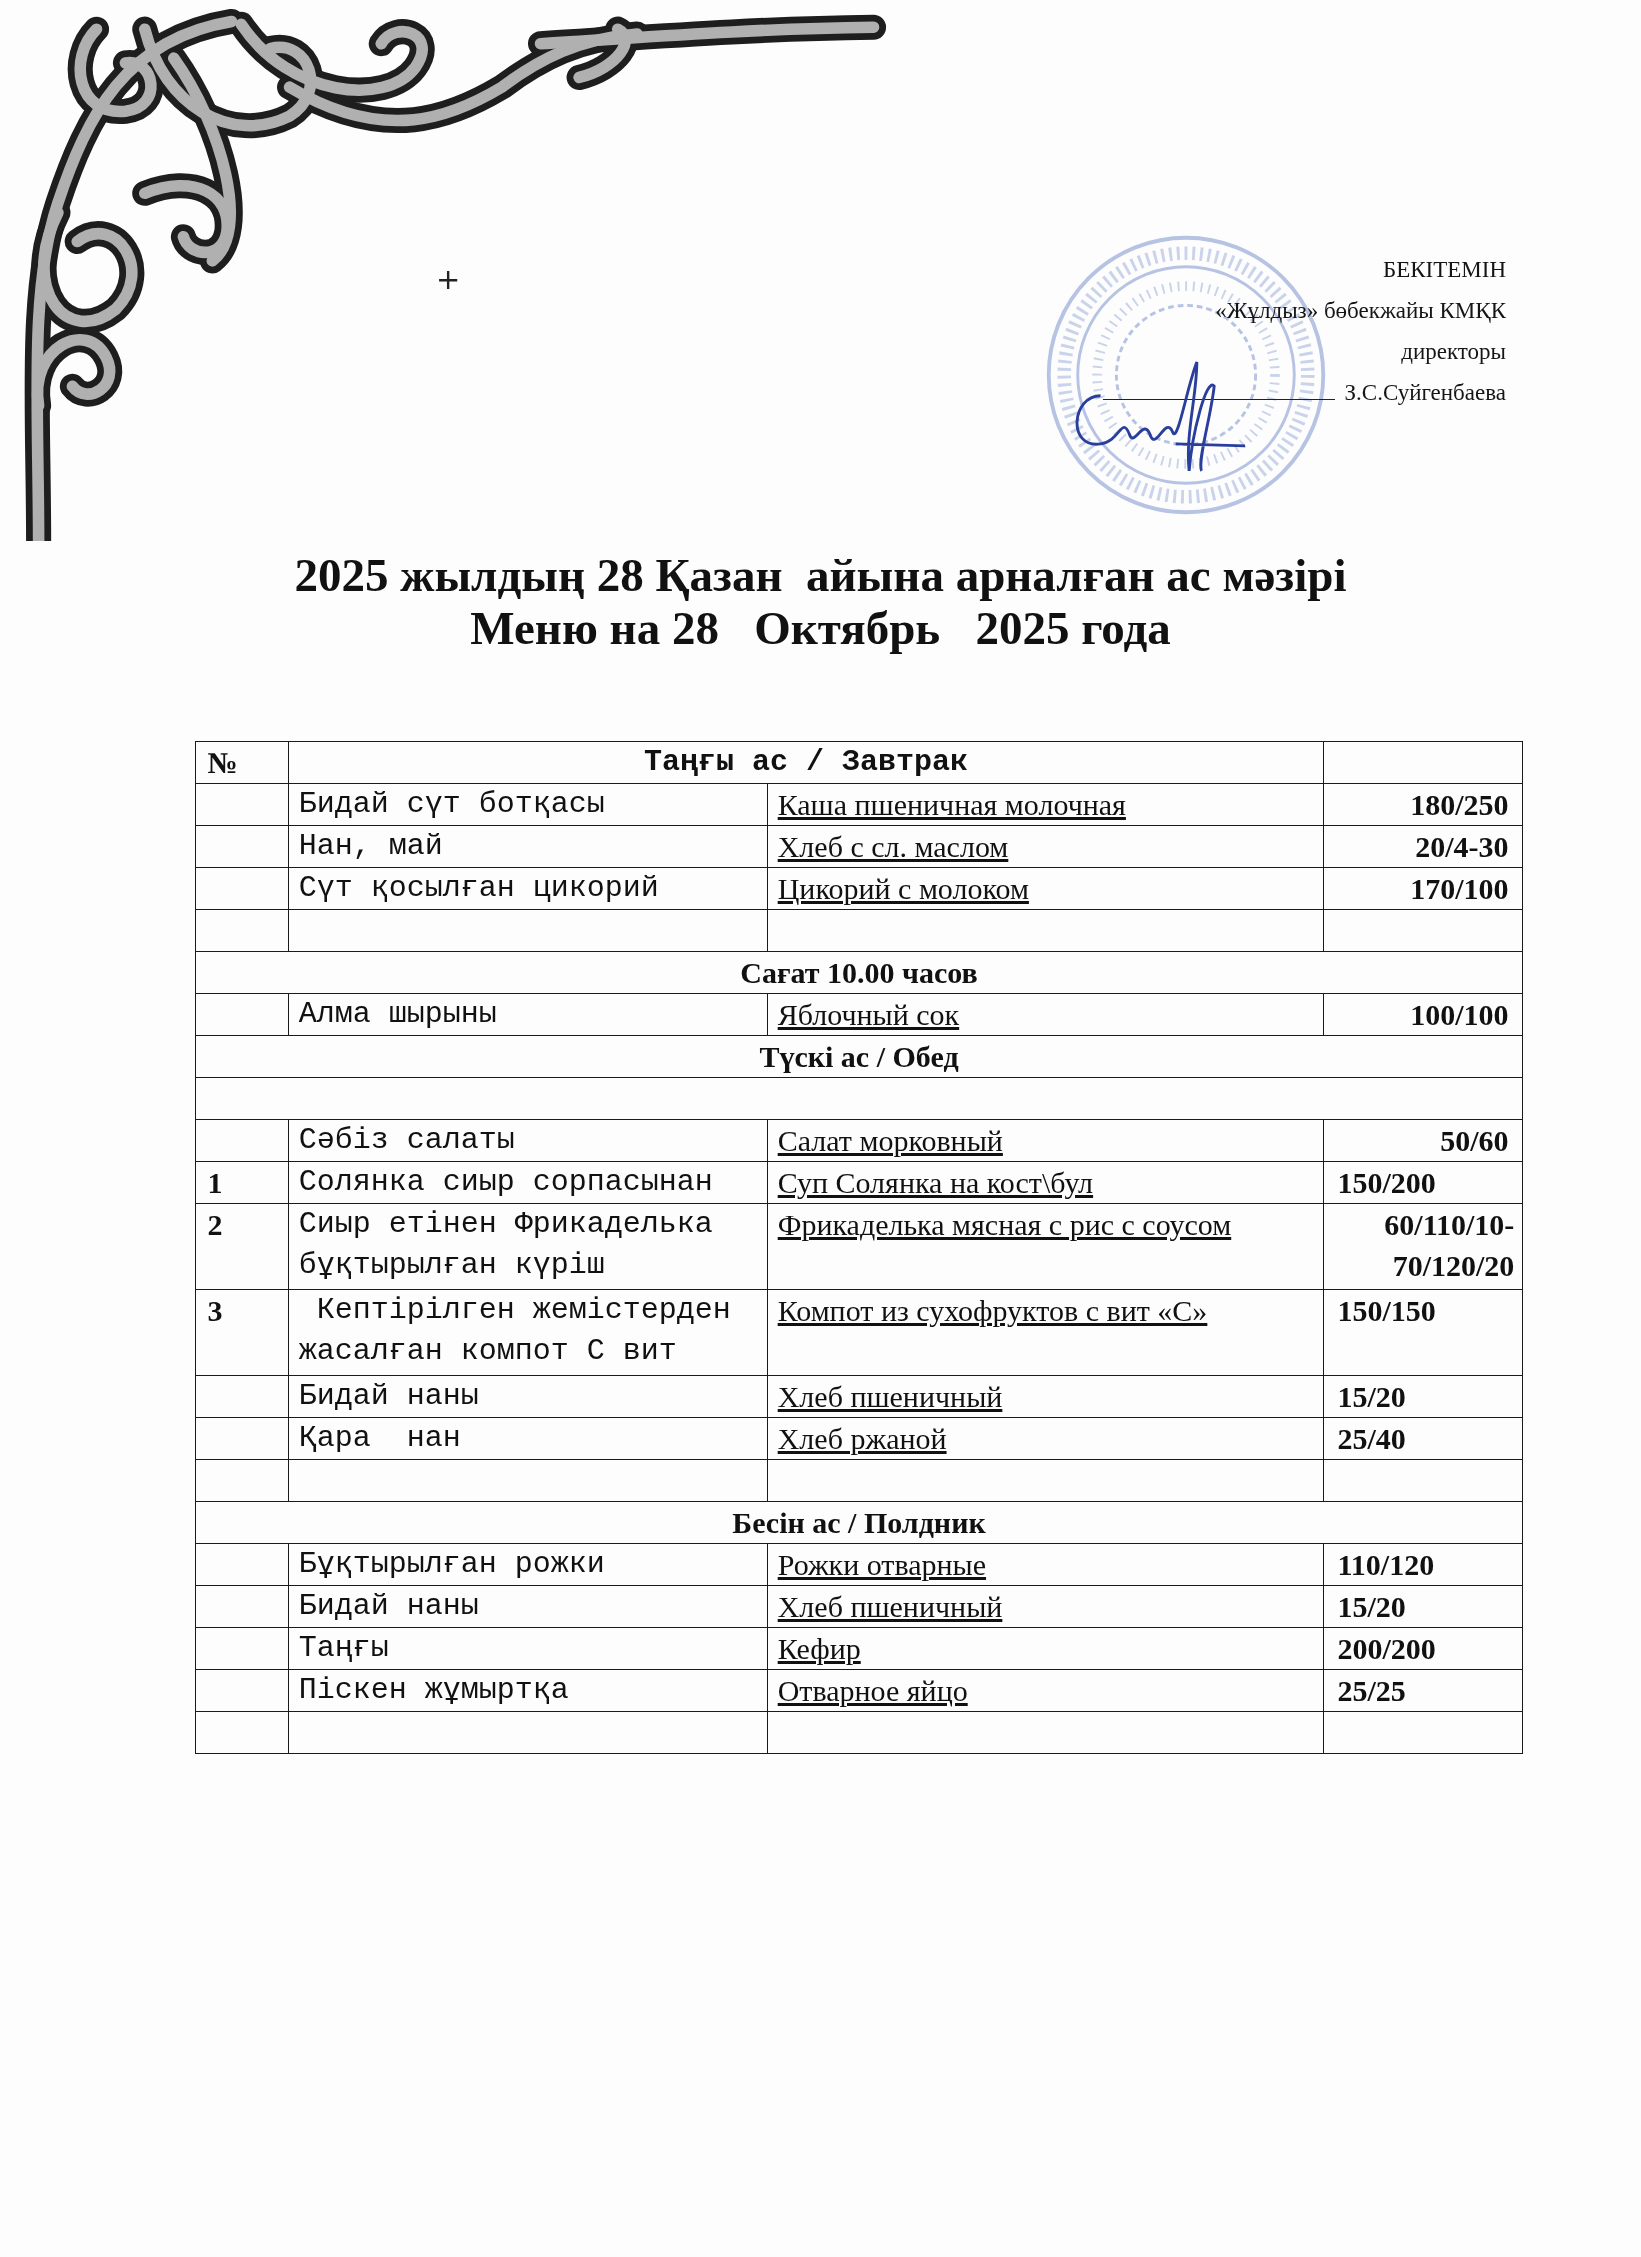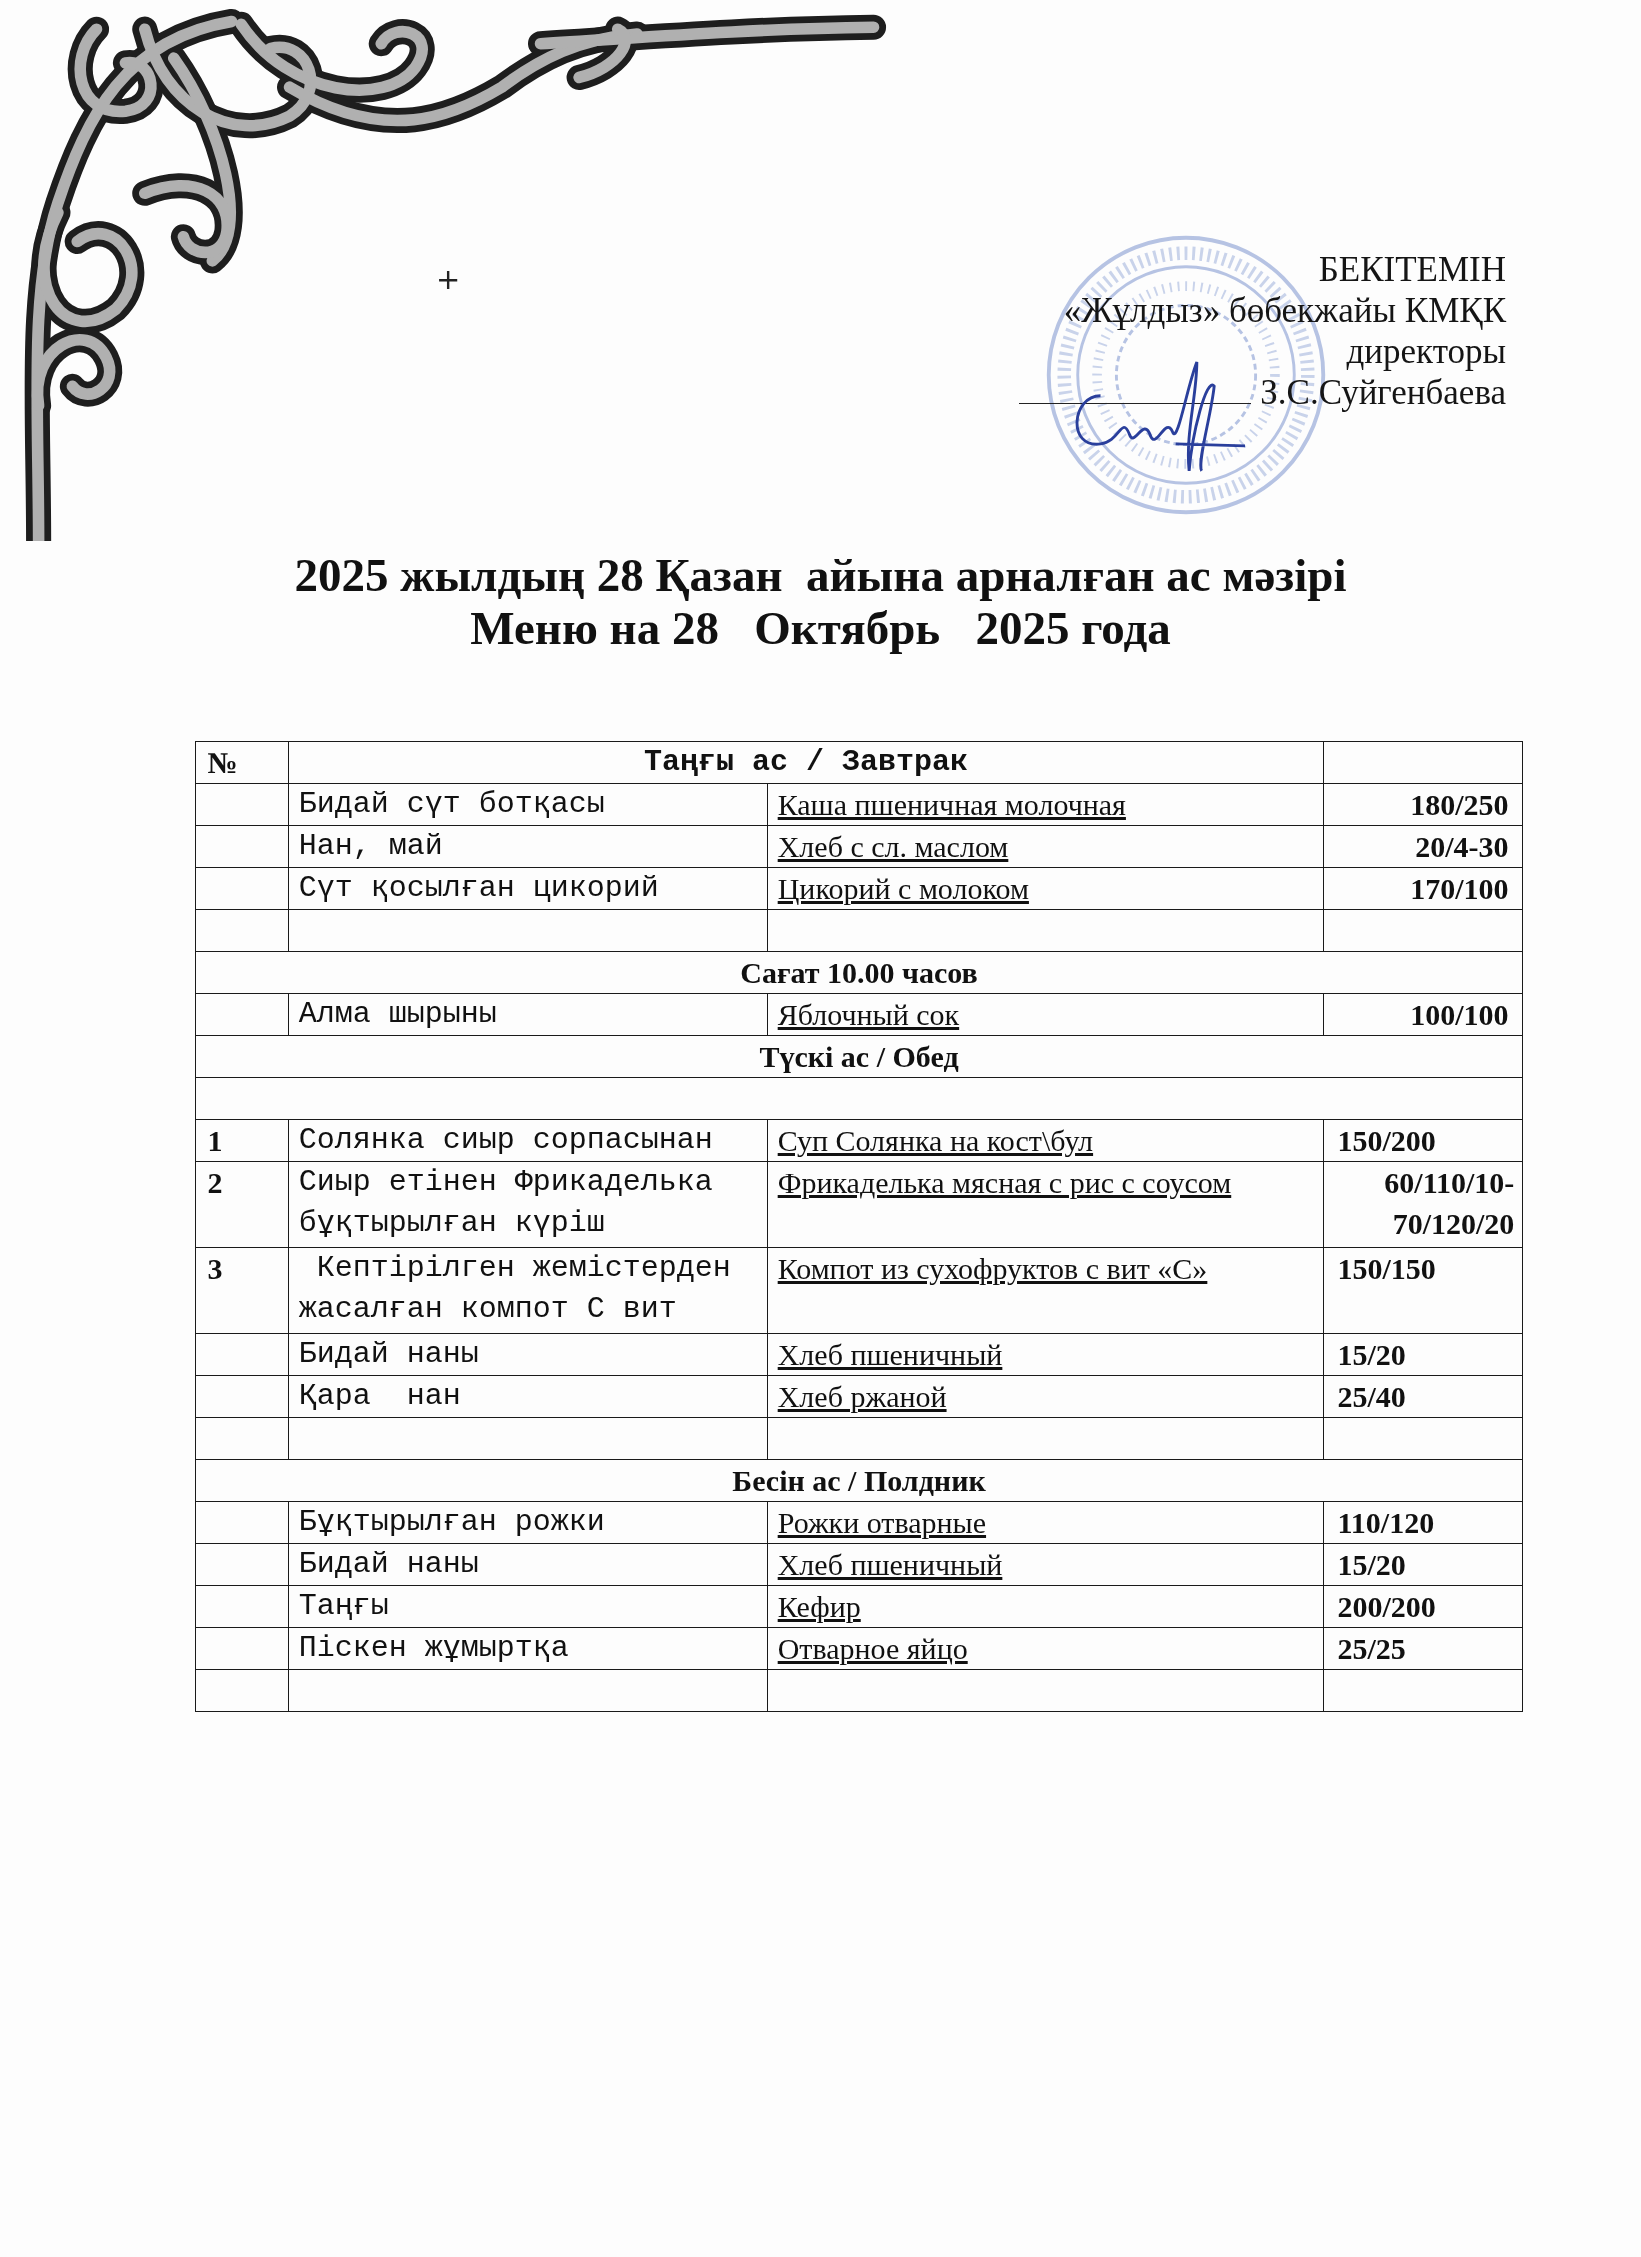--- a/index.html
+++ b/index.html
@@ -4,21 +4,21 @@
 <style>
   html, body { margin: 0; padding: 0; background: #fdfdfd; }
   body { width: 1641px; height: 2257px; position: relative; overflow: hidden;
          font-family: "Liberation Serif", "DejaVu Serif", serif; color: #111; }
 
   .ornament { position: absolute; left: 0; top: 0; width: 888px; height: 541px; }
   .cross { position: absolute; left: 436px; top: 265px; font-family: "DejaVu Sans", sans-serif;
            font-size: 29px; line-height: 29px; color: #222; }
 
   .approval { position: absolute; right: 135px; top: 249px; text-align: right;
-              font-size: 35px; line-height: 41px; color: #151515; z-index: 3; }
+              font-size: 23px; line-height: 41px; color: #151515; z-index: 3; }
   .approval .sig-line { display: inline-block; width: 232px; border-bottom: 1.9px solid #222;
                         margin-right: 9.7px; vertical-align: baseline; height: 1.9px; }
 
   .stamp { position: absolute; left: 1041px; top: 230px; width: 290px; height: 290px; z-index: 1; opacity: .55; }
   .signature { position: absolute; left: 1062px; top: 357px; width: 183px; height: 116px; z-index: 4; }
 
   .title { position: absolute; left: 0; width: 1641px; text-align: center; font-weight: bold;
            font-size: 47px; line-height: 46px; white-space: pre; }
   .title.t1 { top: 552px; }
   .title.t2 { top: 605px; }
@@ -146,20 +146,26 @@
       <td class="c-w">100/100</td>
     </tr>
 
     <tr class="section">
       <td colspan="4">Түскі ас / Обед</td>
     </tr>
     <tr class="empty">
       <td colspan="4"></td>
     </tr>
     <tr>
+      <td class="c-num"></td>
+      <td class="c-kz">Сәбіз салаты</td>
+      <td class="c-ru">Салат морковный</td>
+      <td class="c-w">50/60</td>
+    </tr>
+    <tr>
       <td class="c-num">1</td>
       <td class="c-kz">Солянка  сиыр  сорпасынан</td>
       <td class="c-ru">Суп  Солянка на кост\бул</td>
       <td class="c-w left">150/200</td>
     </tr>
     <tr class="two">
       <td class="c-num">2</td>
       <td class="c-kz">Сиыр етінен Фрикаделька бұқтырылған күріш</td>
       <td class="c-ru">Фрикаделька мясная с  рис с соусом</td>
       <td class="c-w">60/110/10-70/120/20</td>

